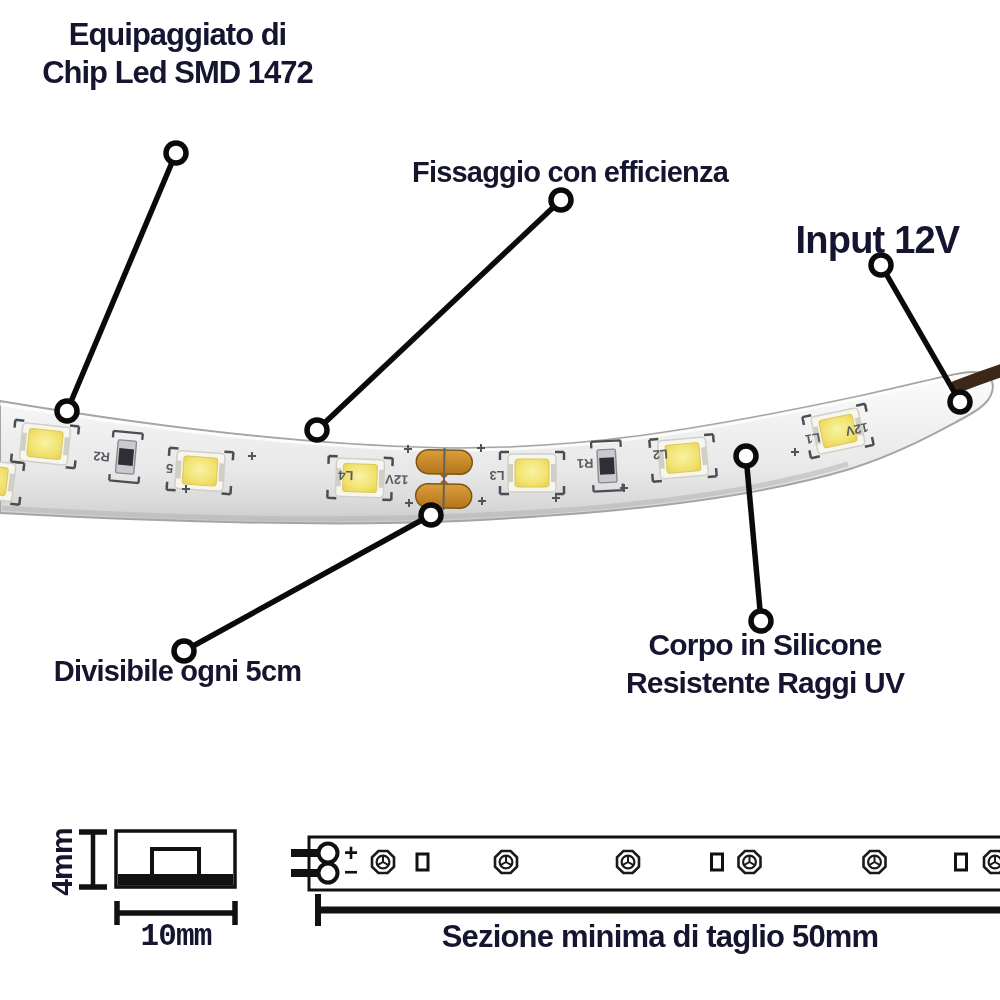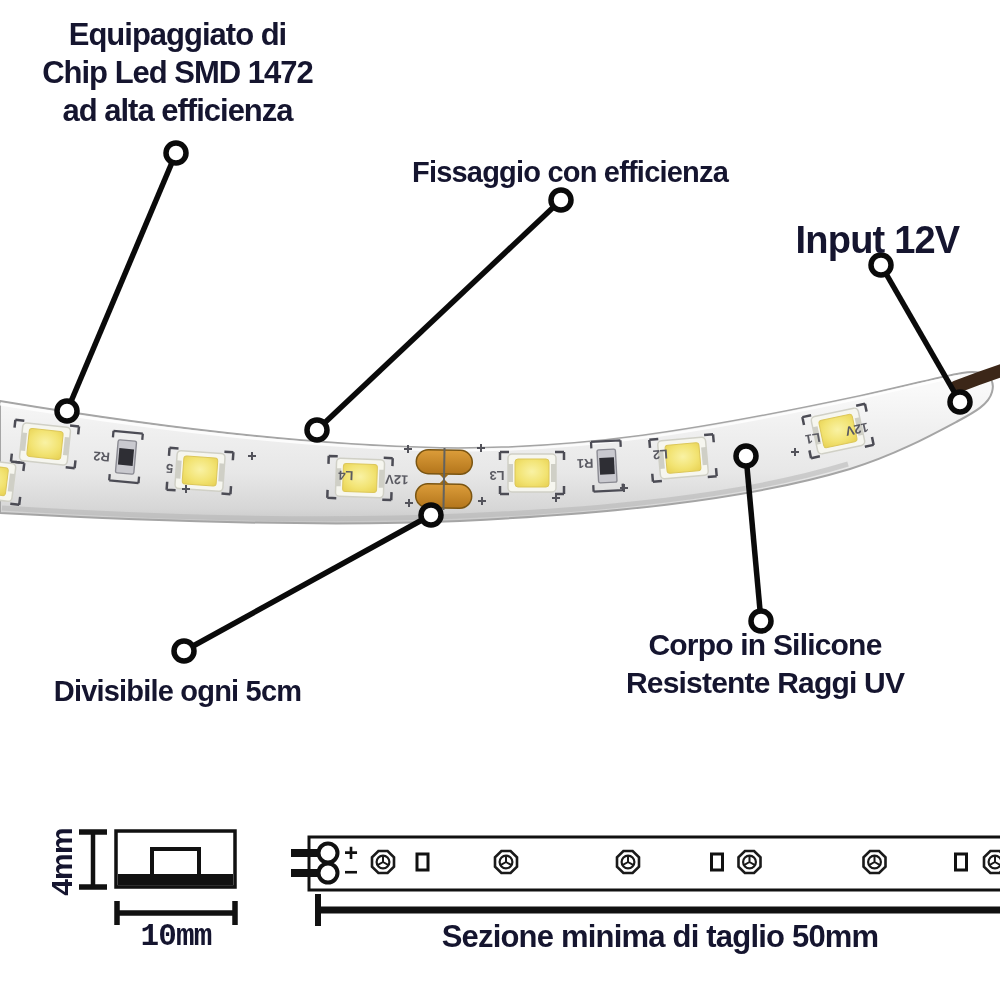--- a/index.html
+++ b/index.html
@@ -8,21 +8,21 @@
     font-family:"Liberation Sans", sans-serif; overflow:hidden;
   }
   .art { position:absolute; left:0; top:0; }
   .lbl {
     position:absolute; font-weight:700; color:#15152f; text-align:center;
     letter-spacing:-0.8px; line-height:38px;
   }
   .lbl-chip      { left:30px;  top:16px;  width:295px; font-size:31px; letter-spacing:-1px; }
   .lbl-adhesive  { left:395px; top:153px; width:350px; font-size:29px; }
   .lbl-input     { left:790px; top:221px; width:175px; font-size:38px; }
-  .lbl-divisible { left:30px;  top:652px; width:295px; font-size:29px;margin-top:20px; }
+  .lbl-divisible { left:30px;  top:652px; width:295px; font-size:29px; }
   .lbl-silicone  { left:600px; top:626px; width:330px; font-size:30px; }
   .lbl-4mm {
     left:2px; top:844px; width:120px; height:36px; font-size:30px;
     transform:rotate(-90deg); line-height:36px;
   }
   .lbl-10mm { left:110px; top:918px; width:132px; font-size:31px;font-family:Liberation Mono, monospace; }
   .lbl-cut  { left:335px; top:918px; width:650px; font-size:31px; }
   svg text.mark {
     font-family:"Liberation Sans", sans-serif; font-weight:700;
     font-size:13px; fill:#5a5a62;
@@ -186,21 +186,20 @@
       <rect x="955.5" y="854" width="11" height="16" fill="#ffffff" stroke="#111111" stroke-width="3"></rect>
 
       <line x1="318" y1="910" x2="1004" y2="910" stroke="#111111" stroke-width="7"></line>
       <line x1="318" y1="894" x2="318" y2="926" stroke="#111111" stroke-width="6"></line>
     </g>
   </svg>
 
   <div class="lbl lbl-chip">
     <div>Equipaggiato di</div>
     <div>Chip Led SMD 1472</div>
-    <div>ad alta efficienza</div>
   </div>
 
   <div class="lbl lbl-adhesive">Fissaggio con efficienza</div>
 
   <div class="lbl lbl-input">Input 12V</div>
 
   <div class="lbl lbl-divisible">Divisibile ogni 5cm</div>
 
   <div class="lbl lbl-silicone">
     <div>Corpo in Silicone</div>

